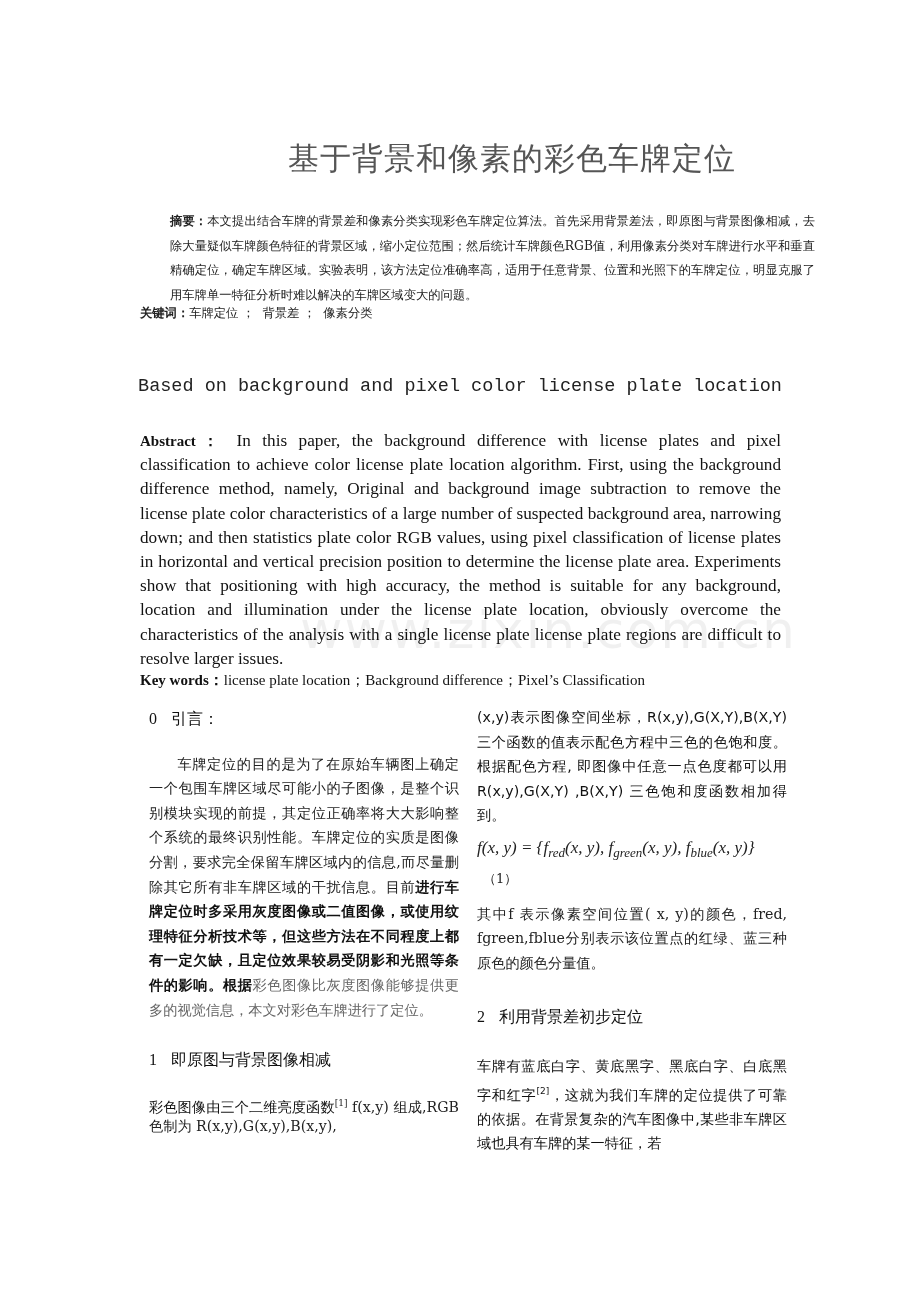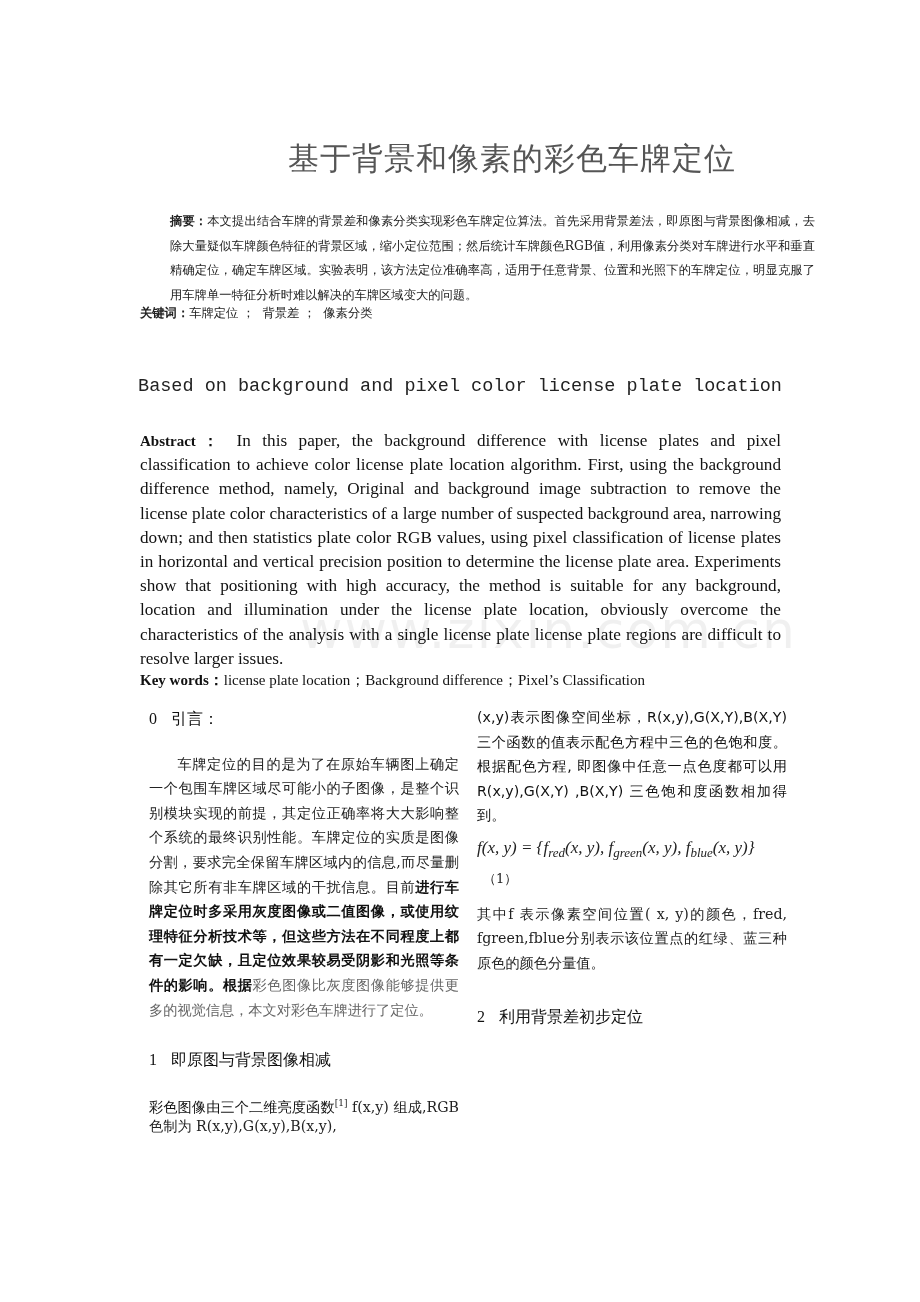--- a/index.html
+++ b/index.html
@@ -73,13 +73,16 @@
 <div class="col" style="left:477px; top:705px;">
   <p class="bold" style="font-weight:normal;">(x,y)表示图像空间坐标，R(x,y),G(X,Y),B(X,Y) 三个函数的值表示配色方程中三色的色饱和度。根据配色方程, 即图像中任意一点色度都可以用 R(x,y),G(X,Y) ,B(X,Y) 三色饱和度函数相加得到。</p>
   <div class="formula" style="margin:8px 0 10px 0;">
     <span>f(x, y) = {</span><span>f</span><sub>red</sub><span>(x, y),</span> <span>f</span><sub>green</sub><span>(x, y),</span> <span>f</span><sub>blue</sub><span>(x, y)}</span>
     <span style="font-style:normal; font-family:'DejaVu Serif', serif; font-size:13px; margin-left:6px;">（1）</span>
   </div>
   <p>其中f 表示像素空间位置( x, y)的颜色，fred, fgreen,fblue分别表示该位置点的红绿、蓝三种原色的颜色分量值。</p>
   <div class="h" style="margin-top:30px;">
     <span class="num">2</span><span>利用背景差初步定位</span>
   </div>
+  <p class="bold" style="font-weight:normal; margin-top:24px;">
+    <span>车牌有蓝底白字、黄底黑字、黑底白字、白底黑字和红字</span><sup>[2]</sup><span>，这就为我们车牌的定位提供了可靠的依据。在背景复杂的汽车图像中,某些非车牌区域也具有车牌的某一特征，若</span>
+  </p>
 </div>
 
 </body></html>

